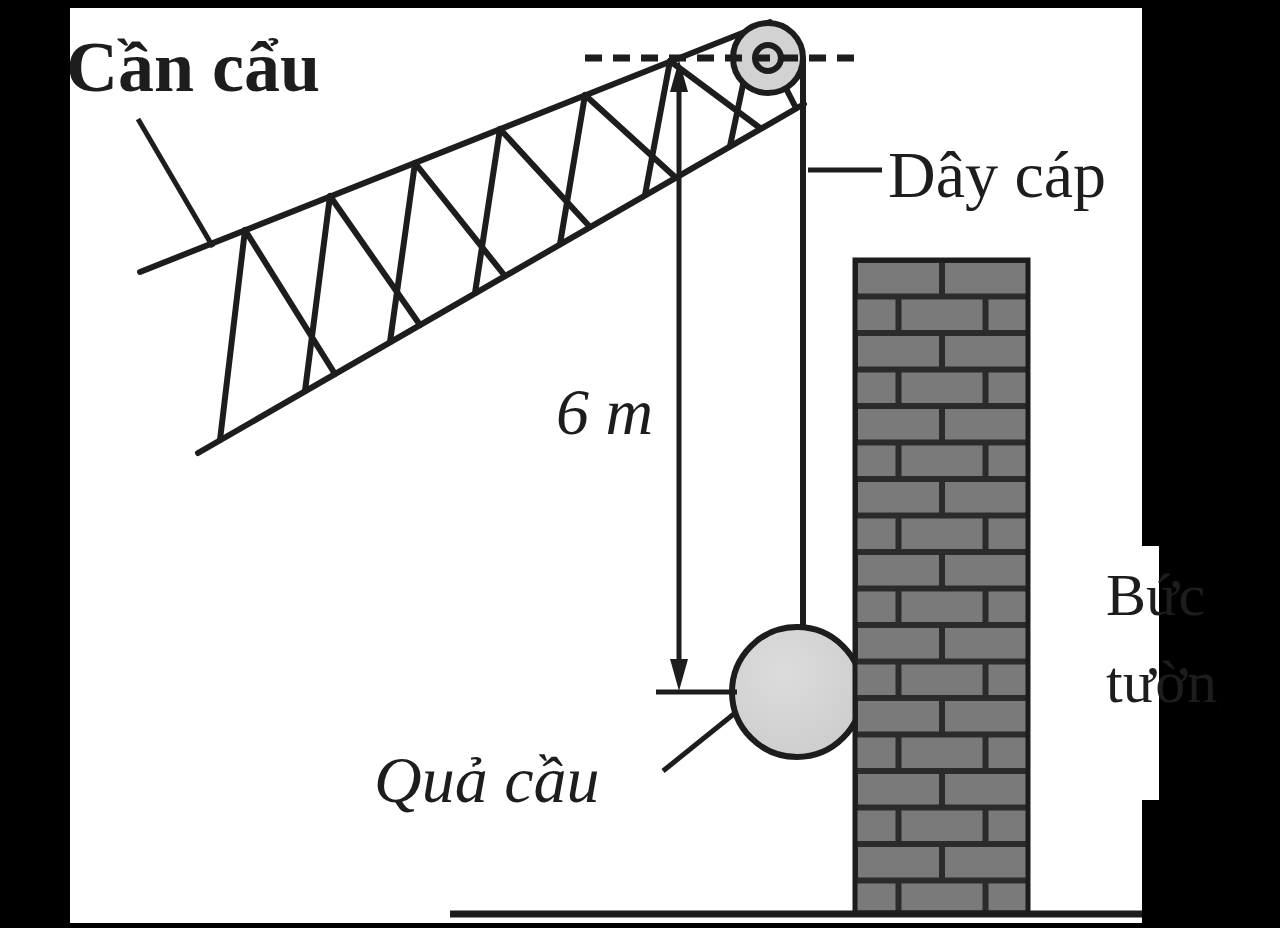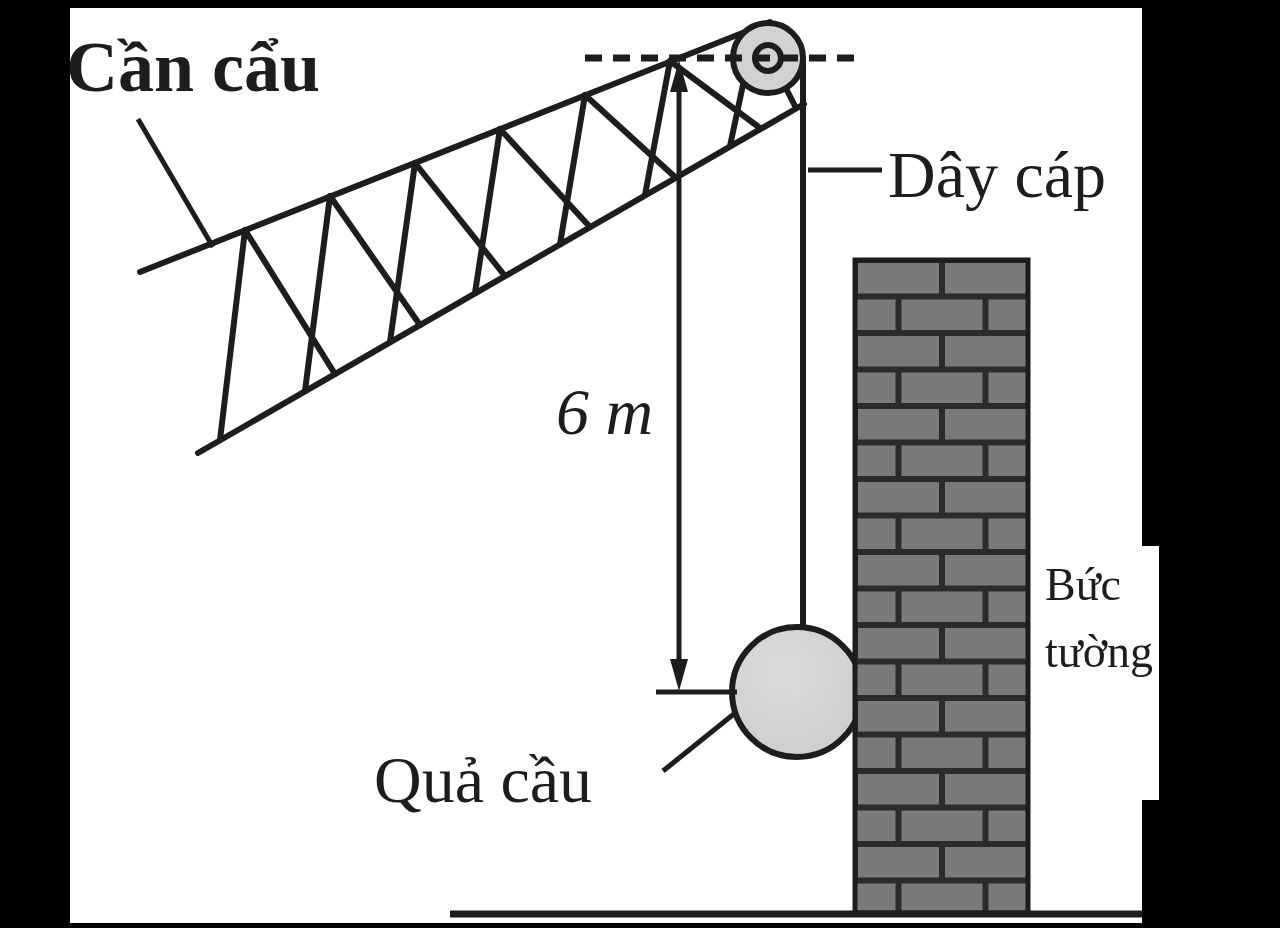--- a/index.html
+++ b/index.html
@@ -17,23 +17,23 @@
   .paper-notch{position:absolute;left:1142px;top:546px;width:17px;height:254px;
     background:var(--background);z-index:6;}
   svg.art{position:absolute;left:0;top:0;width:1280px;height:928px;z-index:2;}
   .stroke-line{stroke:var(--line);fill:none;}
   .fill-light{fill:var(--light_fill);}
   .fill-line{fill:var(--line);}
   .label{position:absolute;color:var(--line);z-index:3;white-space:nowrap;line-height:1.1;}
   .lbl-crane{left:66px;top:28px;font-size:72px;font-weight:bold;}
   .lbl-cable{left:888px;top:130px;font-size:66px;margin-top:9px;}
   .lbl-dim{left:556px;top:376px;font-size:66px;font-style:italic;}
-  .lbl-ball{left:374px;top:744px;font-size:66px;}
-  .lbl-wall{left:1045px;top:552px;width:114px;height:210px;overflow:hidden;
-    font-size:46px;line-height:1.45;z-index:7;}
+  .lbl-ball{left:374px;top:744px;font-size:66px;font-style:italic;}
+  .lbl-wall{left:1106px;top:552px;width:114px;height:210px;overflow:hidden;
+    font-size:60px;line-height:1.45;z-index:7;}
   .frame{position:absolute;background:var(--frame);z-index:5;}
   .frame-top{left:0;top:0;width:1280px;height:8px;}
   .frame-left{left:0;top:0;width:70px;height:928px;}
   .frame-right{left:1142px;top:0;width:138px;height:928px;}
   .frame-bottom{left:0;top:923px;width:1280px;height:5px;}
 </style>
 </head>
 <body>
 
 <div>

